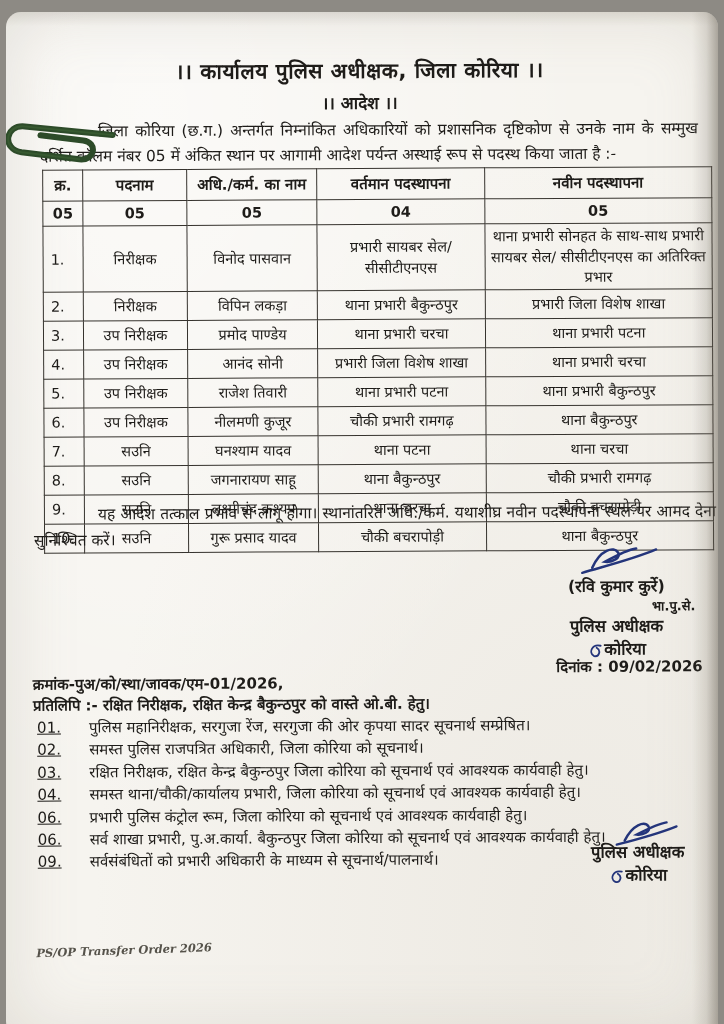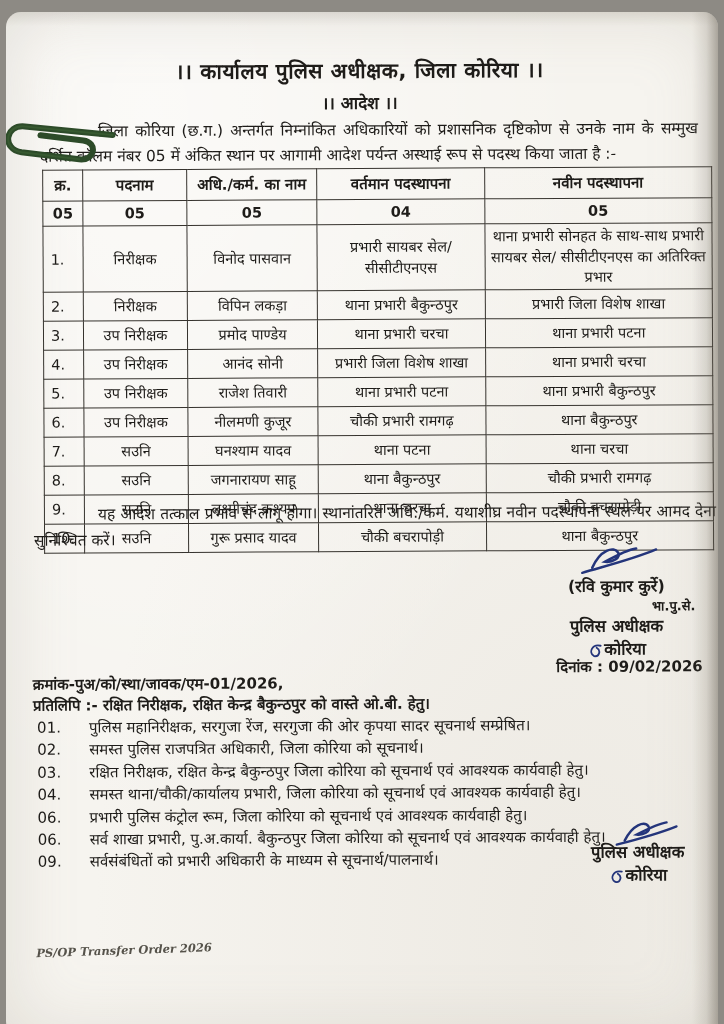--- a/index.html
+++ b/index.html
@@ -54,21 +54,21 @@
   .sig1 .desig{font-size:16.5px;font-weight:700;line-height:22px;}
   .sig1 .dist{font-size:16.5px;font-weight:700;line-height:23px;}
   .loopmark{vertical-align:-3px;margin-right:1px;}
 
   .order-date{position:absolute;top:645px;right:16px;font-size:15px;font-weight:700;}
   .ref-num{position:absolute;top:660px;left:26px;font-size:15px;font-weight:700;}
   .copy-head{position:absolute;top:681px;left:26px;font-size:15px;font-weight:700;}
 
   .copy-items{position:absolute;top:705px;left:30px;width:676px;font-size:15px;}
   .copy-item{display:flex;line-height:18px;margin-bottom:4.4px;}
-  .copy-item .num{width:52px;flex:0 0 52px;}
+  .copy-item .num{width:52px;flex:0 0 52px;text-decoration:underline;}
   .copy-item .txt{flex:1;}
 
   .sig2{position:absolute;top:806px;left:545px;width:170px;text-align:center;}
   .sig2 .scribble{display:block;margin:0 auto -8px 58px;}
   .sig2 .desig{font-size:16.5px;font-weight:700;line-height:23px;}
   .sig2 .dist{font-size:16.5px;font-weight:700;line-height:23px;}
 
   .footer-note{position:absolute;top:930px;left:28px;
     font-family:"DejaVu Serif", serif;font-style:italic;font-weight:700;
     font-size:11.5px;color:#55524a;transform:rotate(-1.6deg);}

